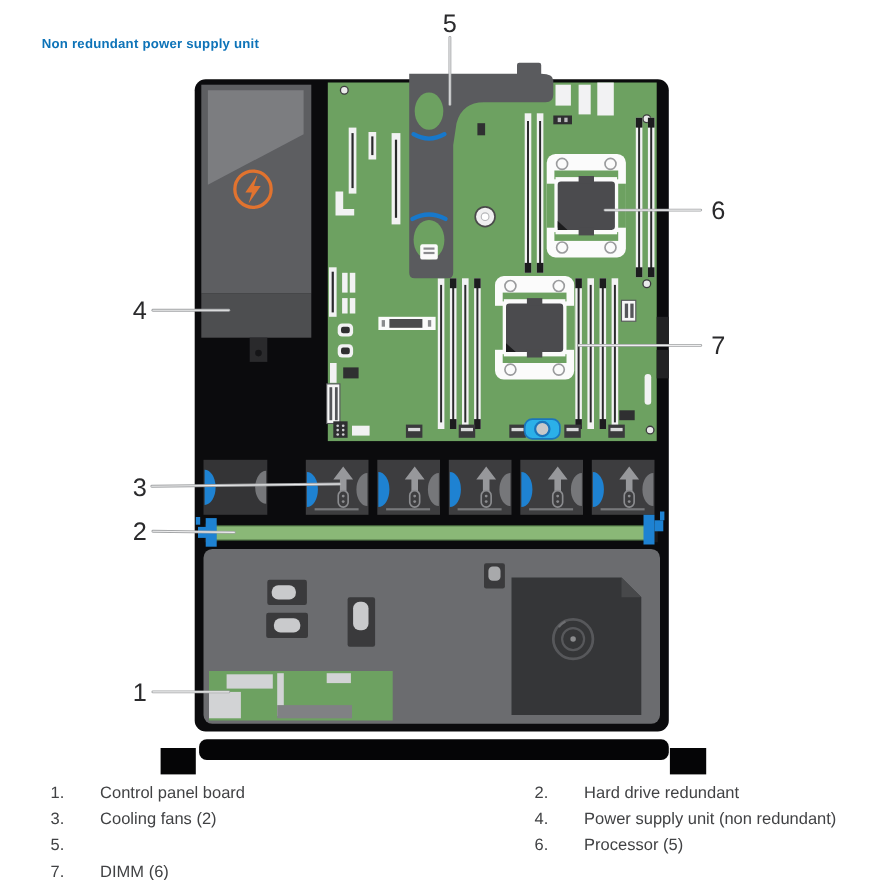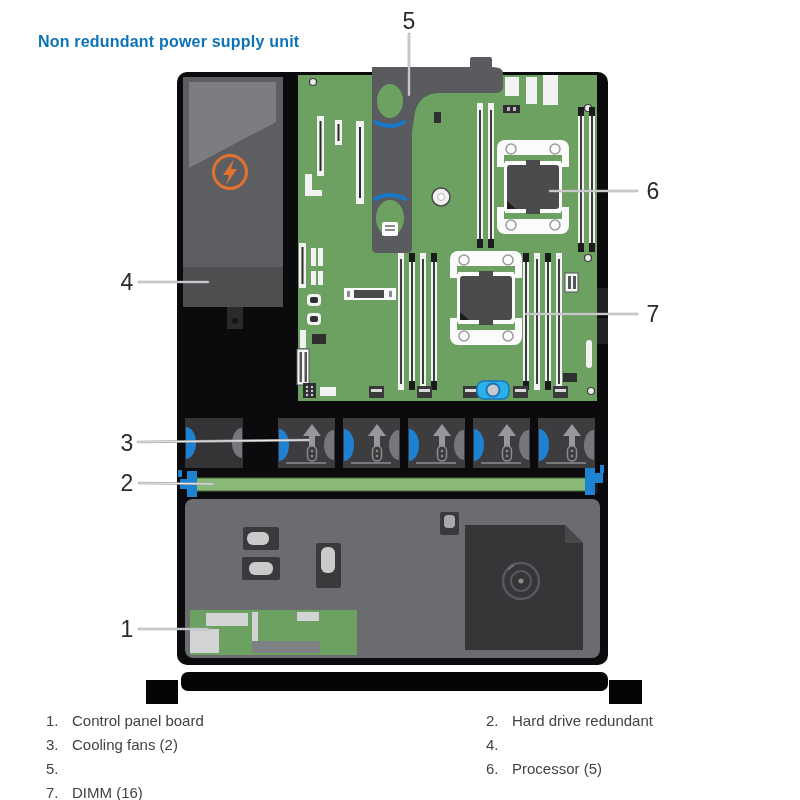--- a/index.html
+++ b/index.html
@@ -1,28 +1,28 @@
 <!DOCTYPE html>
 <html><head>
 <meta charset="utf-8">
 <style>
   html,body{margin:0;padding:0;background:#ffffff;}
   .stage{position:relative;width:800px;height:800px;background:#fff;overflow:hidden;
          font-family:"Liberation Sans", sans-serif;}
-  .page-title{position:absolute;left:38px;top:33px;font-size:16px;font-weight:bold;
+  .page-title{position:absolute;left:38px;top:33px;font-size:12px;font-weight:bold;
               color:#0d73b8;letter-spacing:.2px;}
   .callout-num{position:absolute;width:26px;text-align:center;font-size:23px;
                color:#2a2a2c;line-height:26px;}
   .legend{position:absolute;left:0;top:708px;width:800px;font-size:15px;color:#414244;}
   .legend .col{position:absolute;top:0;}
   .legend .col.left{left:46px;}
   .legend .col.right{left:486px;}
   .legend-row{display:flex;height:24px;align-items:center;}
   .legend-row .lnum{width:26px;flex:0 0 26px;}
-  .legend-row .ltext{white-space:nowrap;}
+  .legend-row .ltext{white-space:nowrap;margin-left:19px;}
   svg{position:absolute;left:0;top:0;}
 </style>
 </head>
 <body>
 
 <div class="stage">
 
   <div class="page-title">Non redundant power supply unit</div>
 
   <svg width="800" height="710" viewBox="0 0 800 710">
@@ -326,30 +326,31 @@
       </div>
       <div class="legend-row">
         <span class="lnum">3.</span>
         <span class="ltext">Cooling fans (2)</span>
       </div>
       <div class="legend-row">
         <span class="lnum">5.</span>
       </div>
       <div class="legend-row">
         <span class="lnum">7.</span>
-        <span class="ltext">DIMM (16)</span>
+        <span class="ltext">DIMM (6)</span>
       </div>
     </div>
     <div class="col right">
       <div class="legend-row">
         <span class="lnum">2.</span>
         <span class="ltext">Hard drive redundant</span>
       </div>
       <div class="legend-row">
         <span class="lnum">4.</span>
+        <span class="ltext">Power supply unit (non redundant)</span>
       </div>
       <div class="legend-row">
         <span class="lnum">6.</span>
         <span class="ltext">Processor (5)</span>
       </div>
     </div>
   </div>
 
 </div>
 

